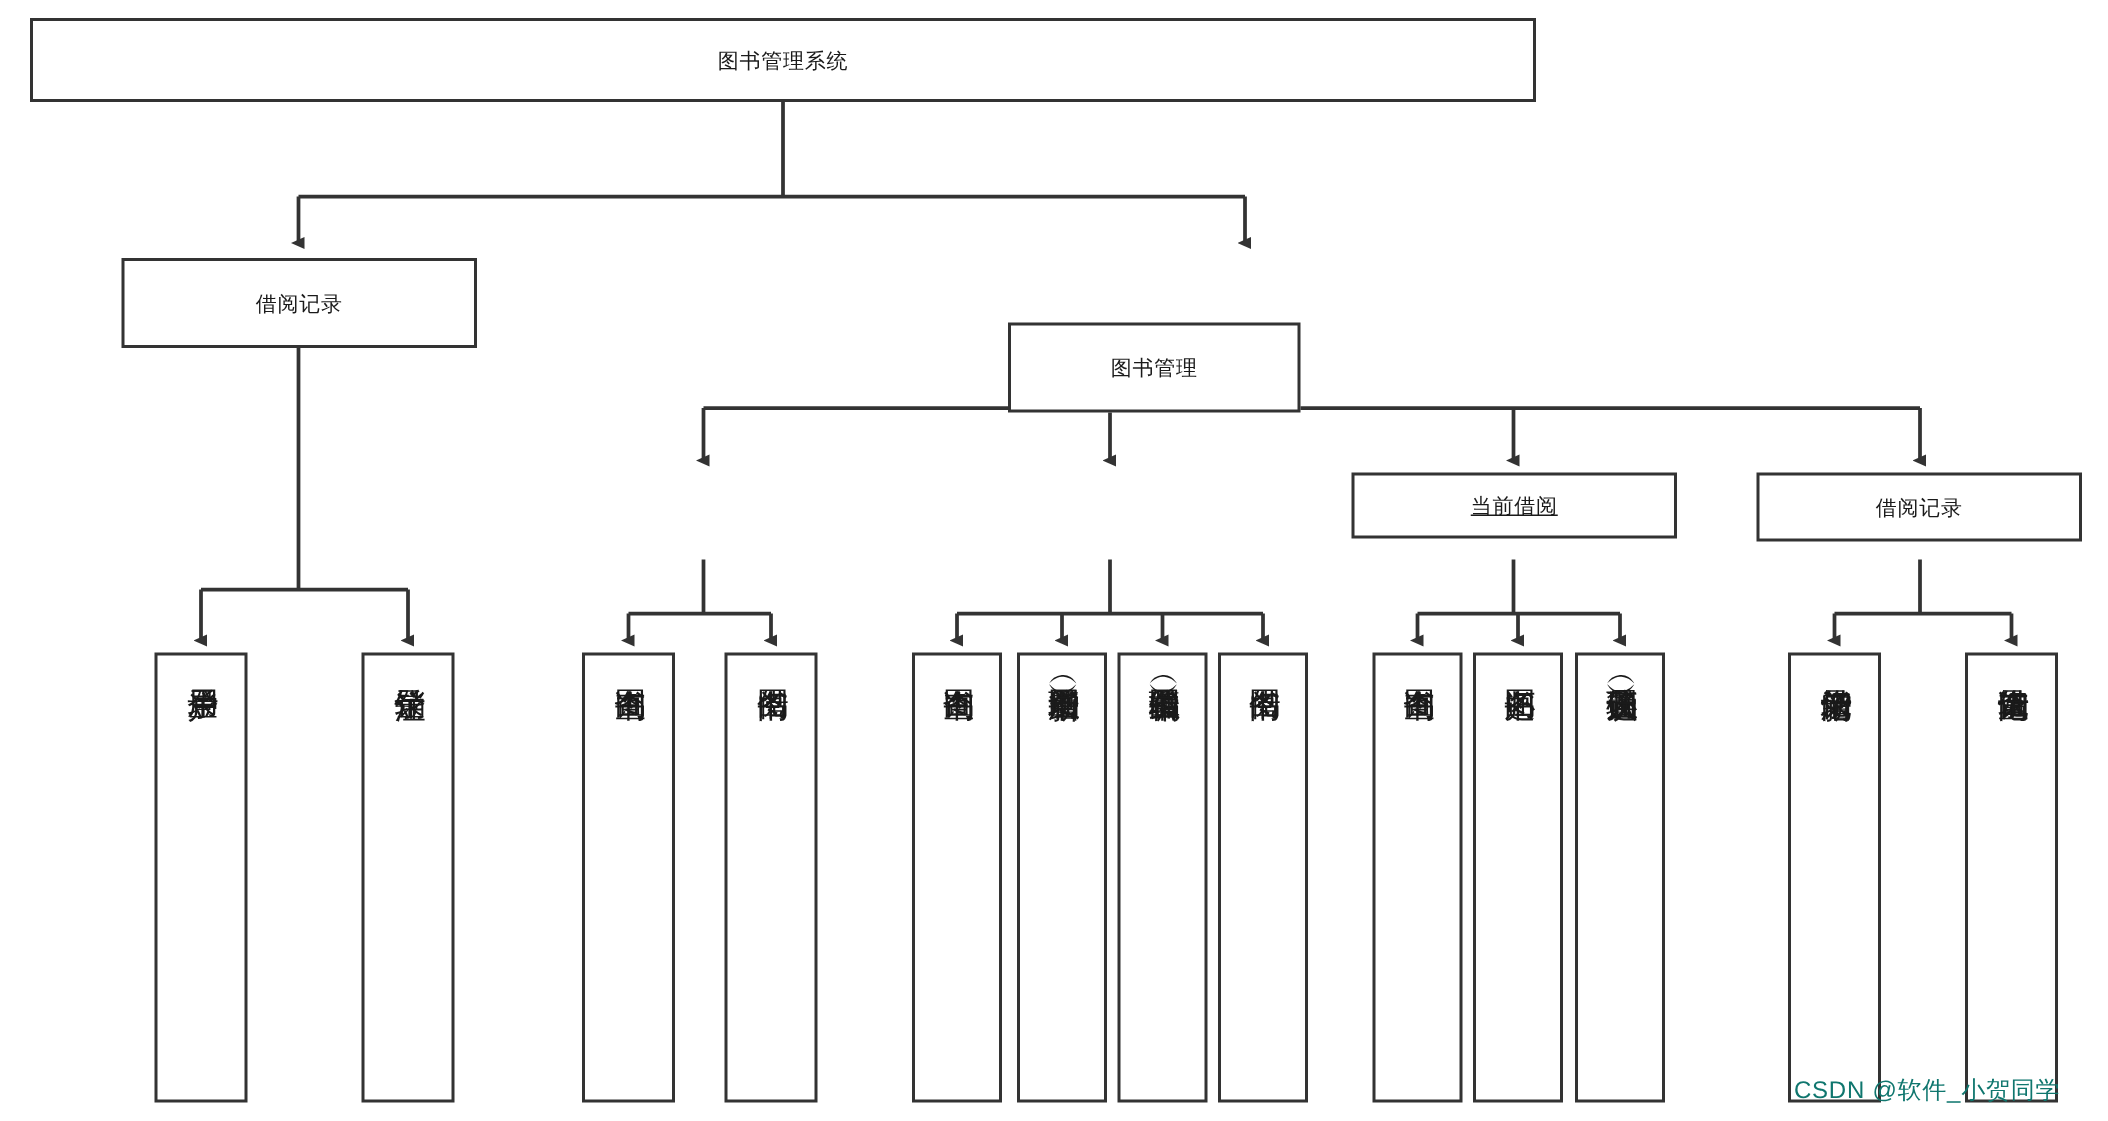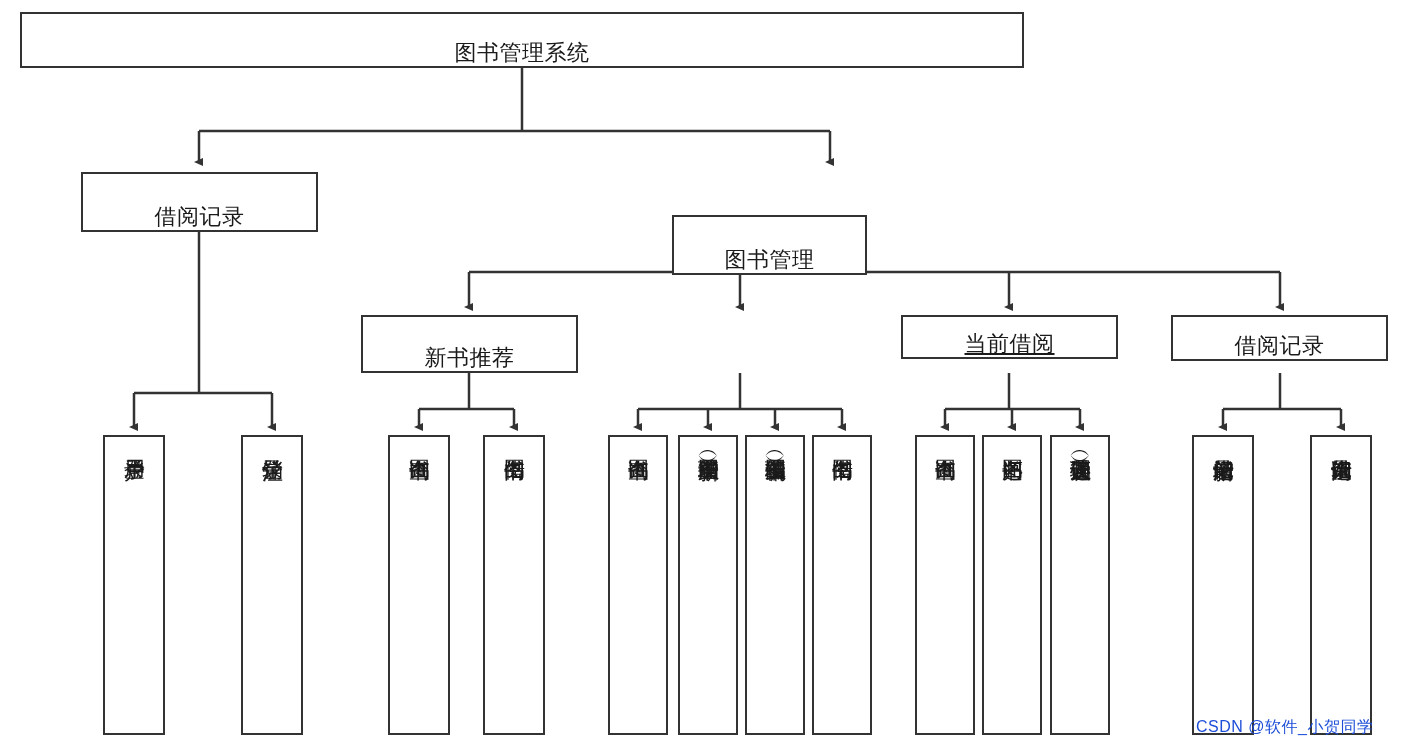--- a/index.html
+++ b/index.html
@@ -30,42 +30,41 @@
     position: absolute;
     box-sizing: border-box;
     border: 2px solid #333333;
     background: #ffffff;
     display: flex;
     align-items: center;
     justify-content: center;
     text-align: center;
   }
   .node.h {
-    font-size: 22px;
+    font-size: 14px;
     line-height: 1.2;
     letter-spacing: 0.5px;
-    align-items: flex-end;
   }
   .node.v {
     font-size: 21px;
     line-height: 1.18;
     letter-spacing: 0px;
     align-items: flex-start;
     padding-top: 6px;
   }
   .vtext {
     writing-mode: vertical-rl;
     text-orientation: upright;
     white-space: nowrap;
     display: block;
   }
   .watermark {
     position: absolute;
     font-size: 16px;
-    color: #1d4ed8;
+    color: #0f766e;
     white-space: nowrap;
     letter-spacing: 0.5px;
     text-align: center;
   }
 </style>
 </head>
 <body>
 
 <div id="canvas">
 
@@ -123,23 +122,20 @@
     <span>图书管理系统</span>
   </div>
 
   <div class="node h" style="left:81px; top:172px; width:237px; height:60px;">
     <span>借阅记录</span>
   </div>
   <div class="node h" style="left:672px; top:172px; width:195px; height:60px;margin-top:43px;">
     <span>图书管理</span>
   </div>
 
-  <div class="node h" style="left:361px; top:315px; width:217px; height:58px;">
-    <span>新书推荐</span>
-  </div>
   <div class="node h" style="left:901px; top:315px; width:217px; height:44px;text-decoration:underline;">
     <span>当前借阅</span>
   </div>
   <div class="node h" style="left:1171px; top:315px; width:217px; height:46px;">
     <span>借阅记录</span>
   </div>
 
   <div class="node v" style="left:103px; top:435px; width:62px; height:300px;">
     <span class="vtext">用户登录</span>
   </div>

